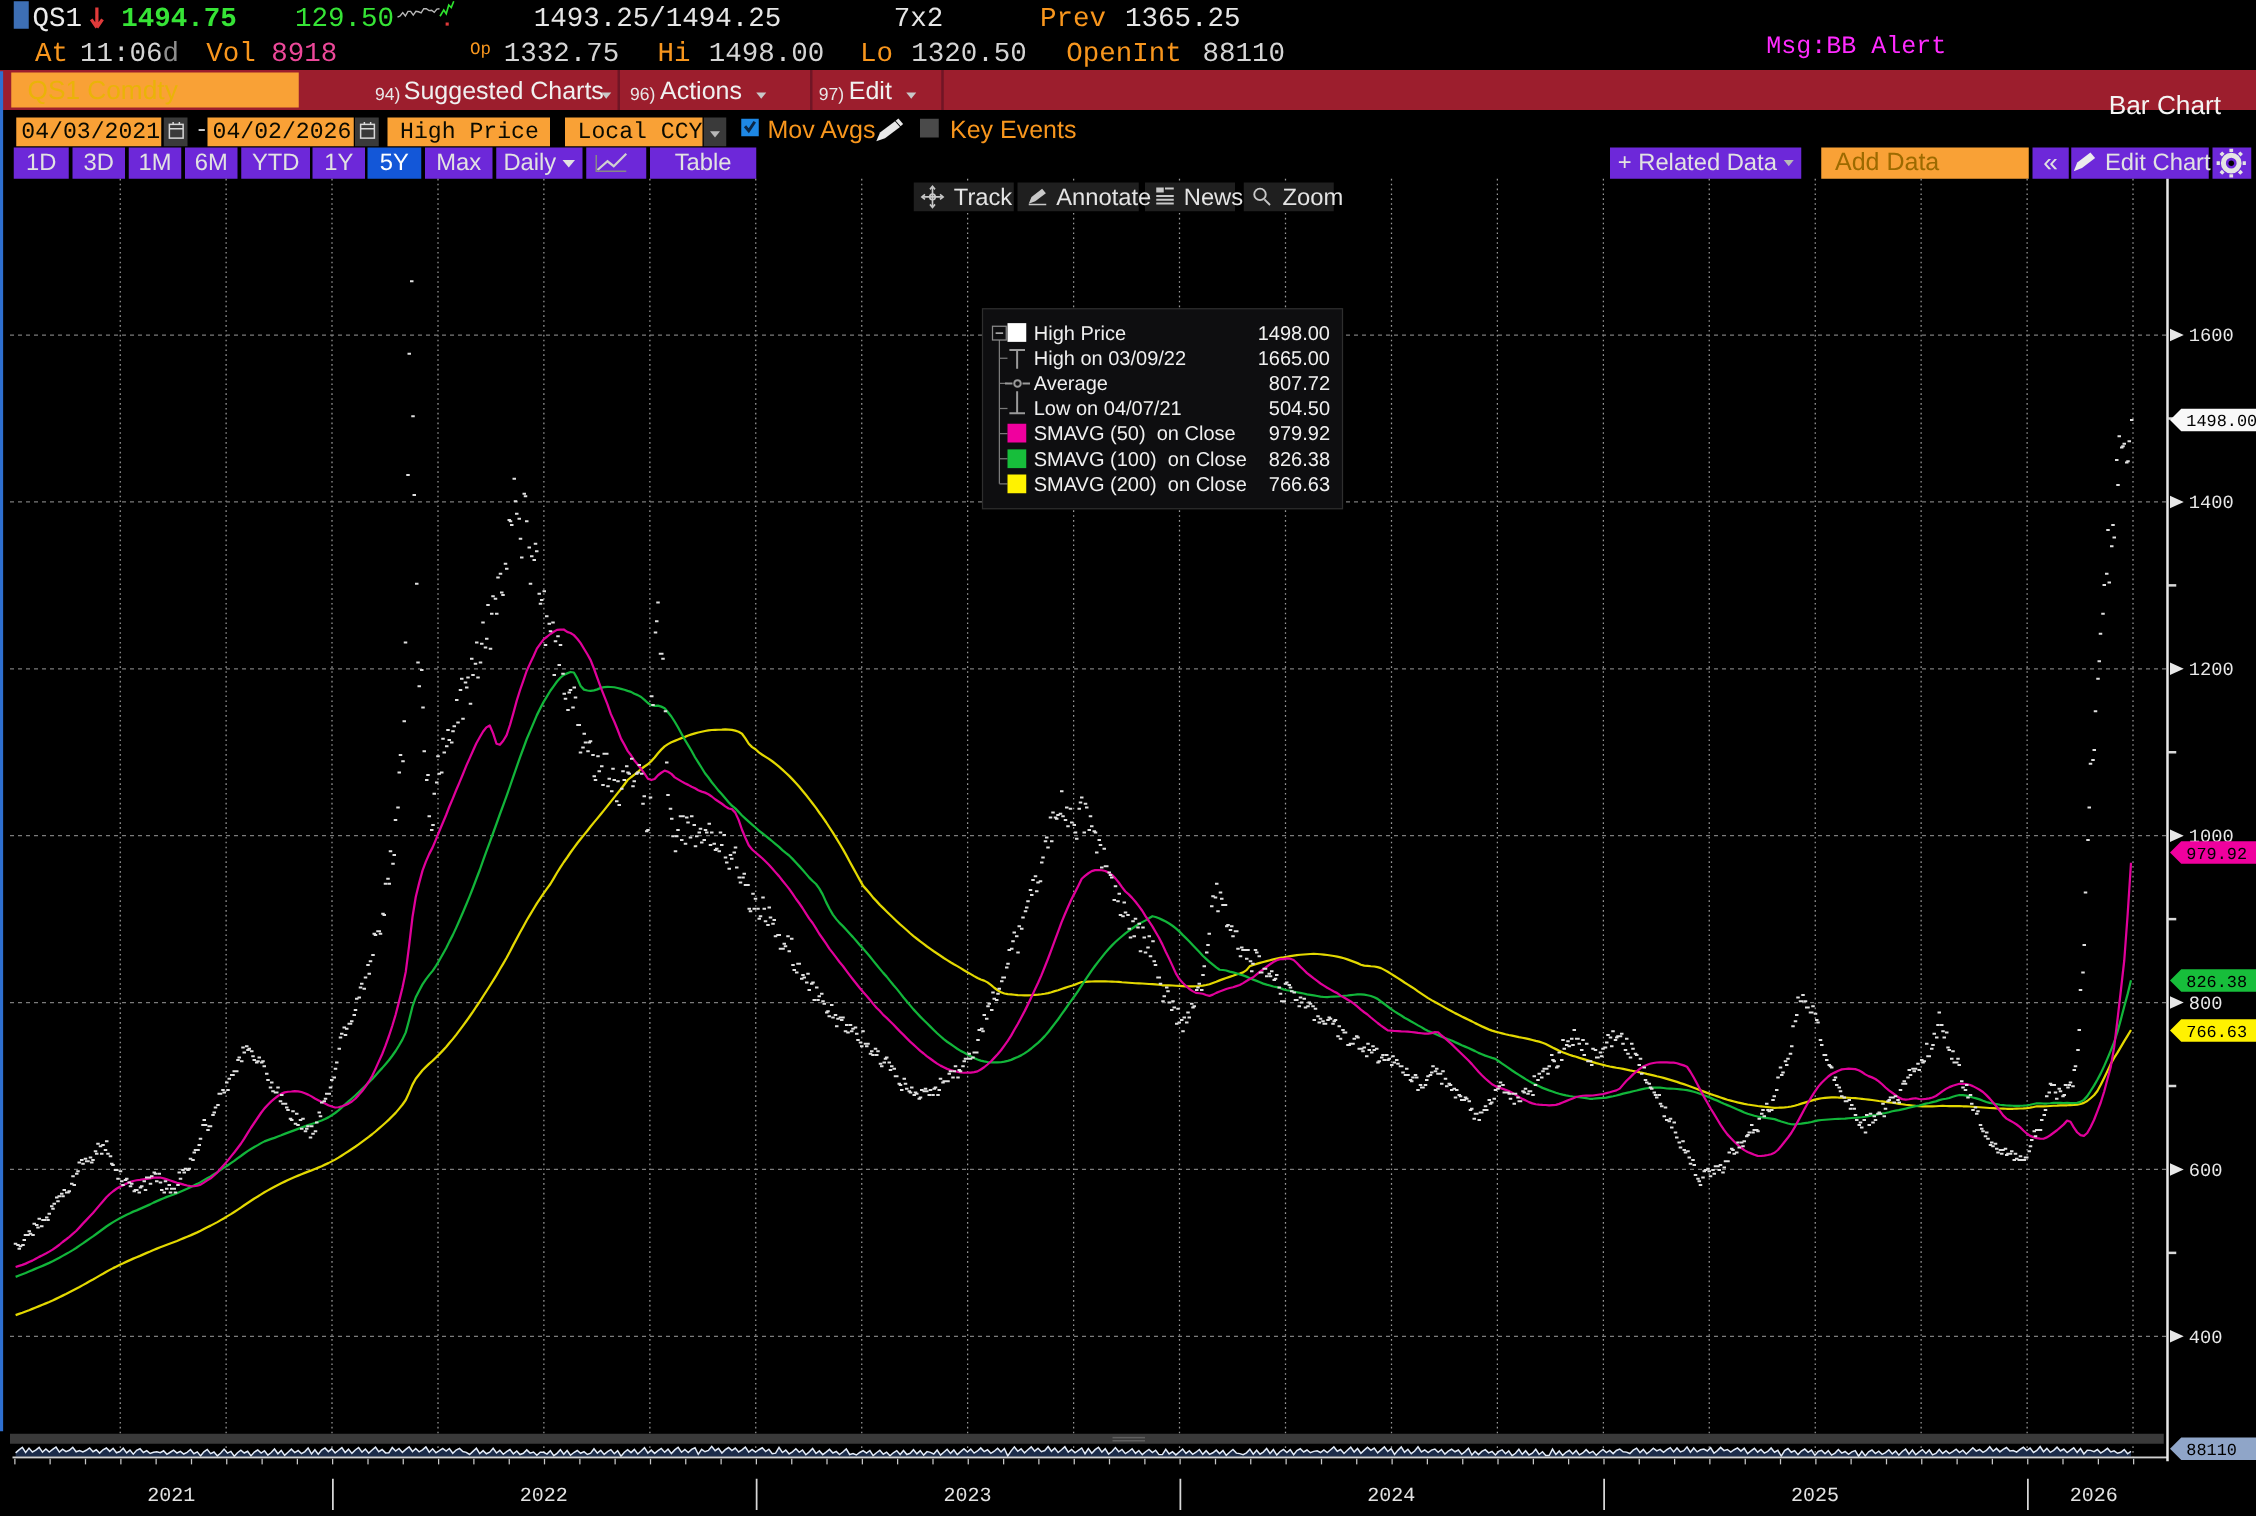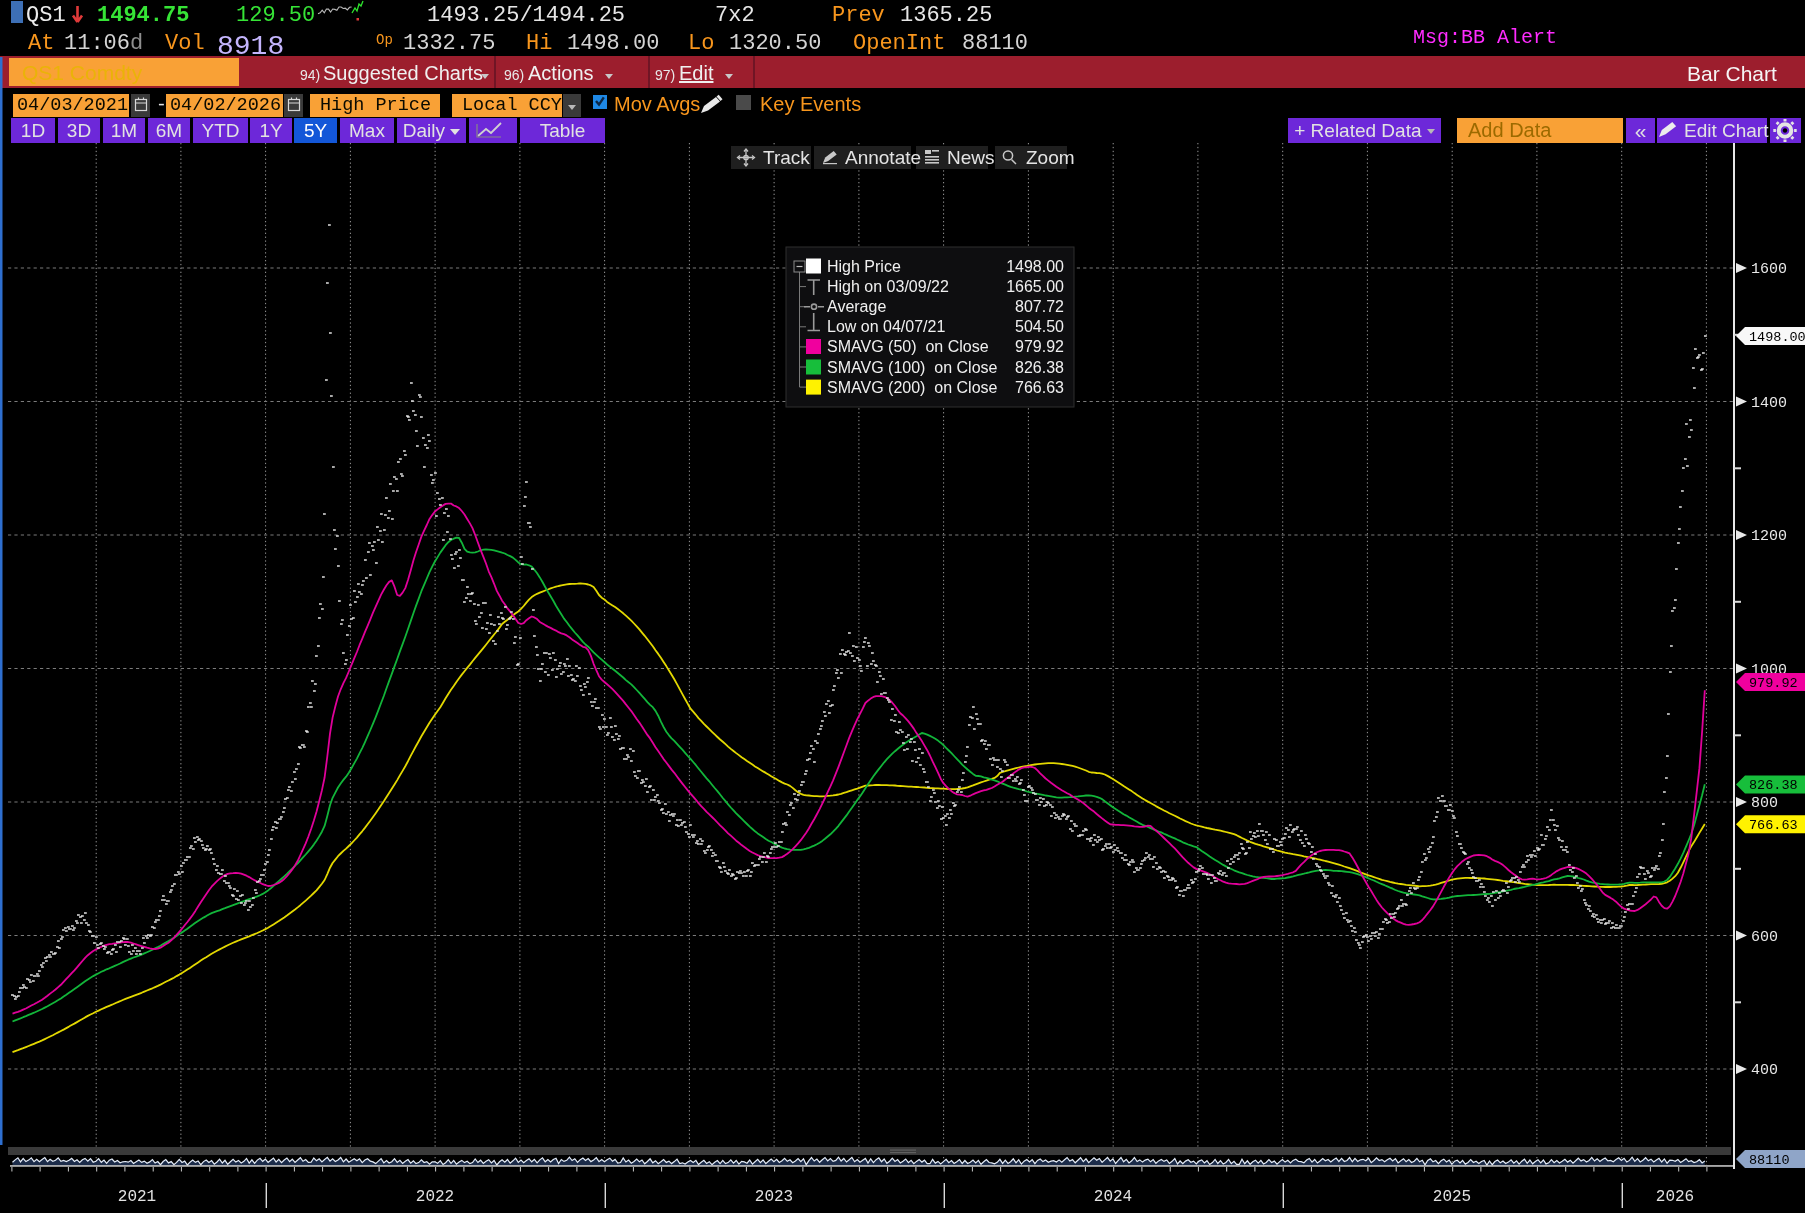--- a/index.html
+++ b/index.html
@@ -25,21 +25,21 @@
  <span class="a" style="left:427px;color:#e6e6e6;font-size:22px;">1493.25/1494.25</span>
  <span class="a" style="left:715px;color:#e6e6e6;font-size:22px;">7x2</span>
  <span class="a" style="left:832px;color:#f8961d;font-size:22px;">Prev</span>
  <span class="a" style="left:900px;color:#e6e6e6;font-size:22px;">1365.25</span>
 </div>
 <div class="row" id="r2">
  <span class="a" style="left:28px;color:#f8961d;font-size:22px;">At</span>
  <span class="a" style="left:64px;color:#d4d4d4;font-size:22px;">11:06</span>
     <span class="a" style="left:130px;color:#8e8e8e;font-size:22px;">d</span>
  <span class="a" style="left:165px;color:#f8961d;font-size:22px;">Vol</span>
- <span class="a" style="left:217px;color:#c4b5fd;font-size:28px;">8918</span>
+ <span class="a" style="left:217px;color:#ec4899;font-size:22px;">8918</span>
  <span class="a" style="left:376px;color:#f8961d;font-size:14px;">Op</span>
  <span class="a" style="left:403px;color:#d4d4d4;font-size:22px;">1332.75</span>
  <span class="a" style="left:526px;color:#f8961d;font-size:22px;">Hi</span>
  <span class="a" style="left:567px;color:#d4d4d4;font-size:22px;">1498.00</span>
  <span class="a" style="left:688px;color:#f8961d;font-size:22px;">Lo</span>
  <span class="a" style="left:729px;color:#d4d4d4;font-size:22px;">1320.50</span>
  <span class="a" style="left:853px;color:#f8961d;font-size:22px;">OpenInt</span>
  <span class="a" style="left:962px;color:#d4d4d4;font-size:22px;">88110</span>
  <span class="a" style="left:1413px;color:#ff2bff;font-size:20px;top:0px;">Msg:BB Alert</span>
 </div>
@@ -48,24 +48,24 @@
  <span class="a" style="left:22px;top:6px;color:#eab308;font-size:21px;font-family:'Liberation Sans',sans-serif">QS1 Comdty</span>
  <span class="a" style="left:300px;color:#e8e8e8;font-size:14px;font-family:'Liberation Sans',sans-serif;top:12px;">94)</span>
  <span class="a" style="left:323px;color:#f0f0f0;font-size:20px;font-family:'Liberation Sans',sans-serif;">Suggested Charts</span>
  <span class="a" style="left:481px;top:13px"><span class="tri" style="border-top-color:#c8c8c8;border-left-width:4px;border-right-width:4px;border-top-width:5px"></span></span>
  <span class="a" style="left:494px;top:0;width:2px;height:32px;background:#701525"></span>
  <span class="a" style="left:504px;color:#e8e8e8;font-size:14px;font-family:'Liberation Sans',sans-serif;top:12px;">96)</span>
  <span class="a" style="left:528px;color:#f0f0f0;font-size:20px;font-family:'Liberation Sans',sans-serif;">Actions</span>
  <span class="a" style="left:605px;top:13px"><span class="tri" style="border-top-color:#c8c8c8;border-left-width:4px;border-right-width:4px;border-top-width:5px"></span></span>
  <span class="a" style="left:648px;top:0;width:2px;height:32px;background:#701525"></span>
  <span class="a" style="left:655px;color:#e8e8e8;font-size:14px;font-family:'Liberation Sans',sans-serif;top:12px;">97)</span>
- <span class="a" style="left:679px;color:#f0f0f0;font-size:20px;font-family:'Liberation Sans',sans-serif;text-decoration:underline;">Edit</span>
+ <span class="a" style="left:679px;color:#f0f0f0;font-size:20px;font-family:'Liberation Sans',sans-serif;">Edit</span>
  <span class="a" style="left:725px;top:13px"><span class="tri" style="border-top-color:#c8c8c8;border-left-width:4px;border-right-width:4px;border-top-width:5px"></span></span>
  <span class="a" style="left:753px;top:0;width:2px;height:32px;background:#701525"></span>
- <span class="a" style="left:1687px;color:#f5f5f5;font-size:21px;font-family:'Liberation Sans',sans-serif;">Bar Chart</span>
+ <span class="a" style="left:1687px;color:#f5f5f5;font-size:21px;font-family:'Liberation Sans',sans-serif;margin-top:11px;">Bar Chart</span>
 </div>
 <div class="row" id="r4">
  <span class="obox" style="left:13px;width:116px;padding-left:4px">04/03/2021</span>
  <span class="cal" style="left:131px"></span>
  <span class="a" style="left:156px;top:8px;color:#e0e0e0;font-size:18px">-</span>
  <span class="obox" style="left:166px;width:117px;padding-left:4px">04/02/2026</span>
  <span class="cal" style="left:284px"></span>
  <span class="obox" style="left:310px;width:130px;padding-left:10px">High Price</span>
  <span class="obox" style="left:452px;width:110px;padding-left:10px">Local CCY</span>
  <span class="cal" style="left:563px;width:18px;text-align:center"><span class="tri" style="border-left-width:4px;border-right-width:4px;border-top-width:5px;margin-top:9px"></span></span>

